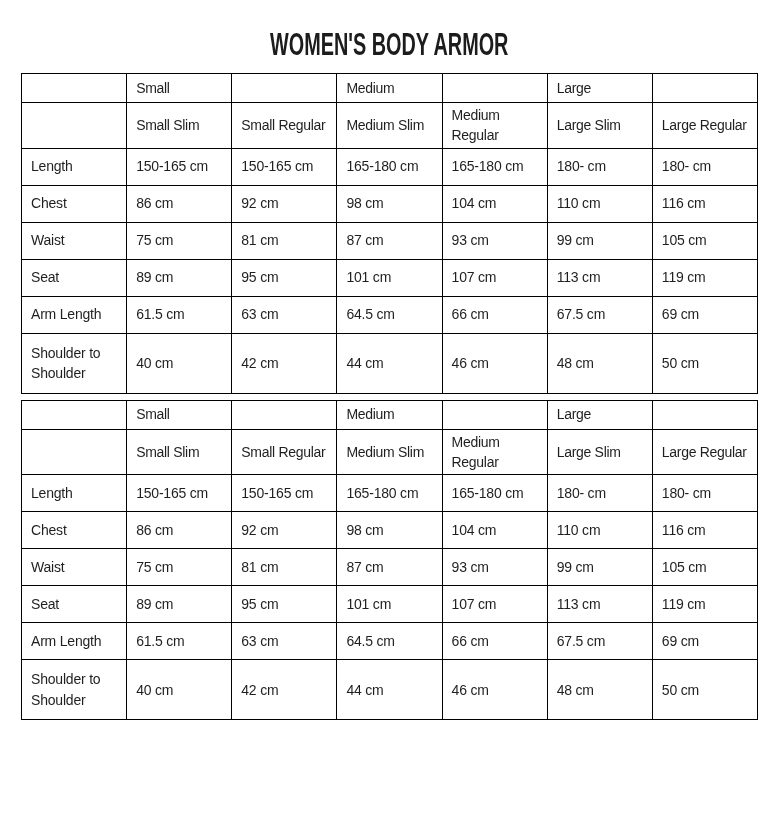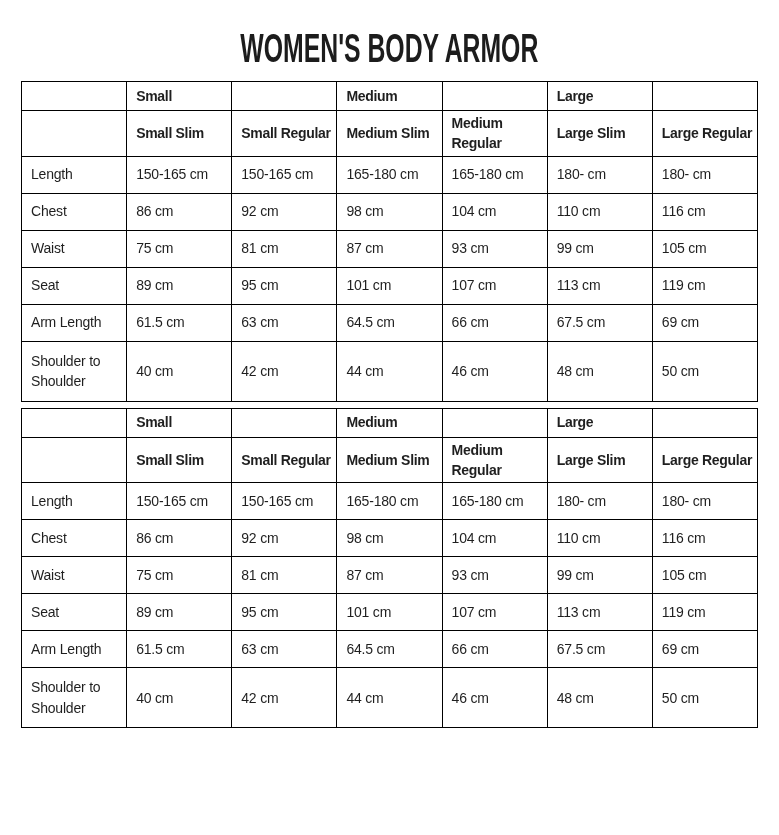--- a/index.html
+++ b/index.html
@@ -15,21 +15,21 @@
     box-sizing: border-box;
   }
   .page {
     padding: 6px 21px 0 21px;
   }
   .armor-section {
     margin-bottom: 6px;
   }
   h1.table-title {
     text-align: center;
-    font-size: 40px;
+    font-size: 32px;
     font-weight: bold;
     line-height: 1;
     margin: 22px 0 13px 0;
     color: #1c1c1c;
     white-space: nowrap;
   }
   h1.table-title .condensed {
     display: inline-block;
     transform: scaleX(0.62);
     transform-origin: center;
@@ -44,21 +44,21 @@
   table.size-table td {
     border: 1px solid #000000;
     text-align: left;
     vertical-align: middle;
     padding: 2px 3px 2px 9px;
     font-size: 14px;
     line-height: 1.45;
     overflow: hidden;
   }
   table.size-table th {
-    font-weight: bold;
+    font-weight: normal;
     letter-spacing: -0.3px;
     margin-top: 16px;
   }
   table.size-table td {
     font-weight: normal;
     letter-spacing: -0.2px;
   }
   tr.group-row    { height: 29px; }
   tr.variant-row  { height: 42px; }
   tr.data-row     { height: 37px; }

